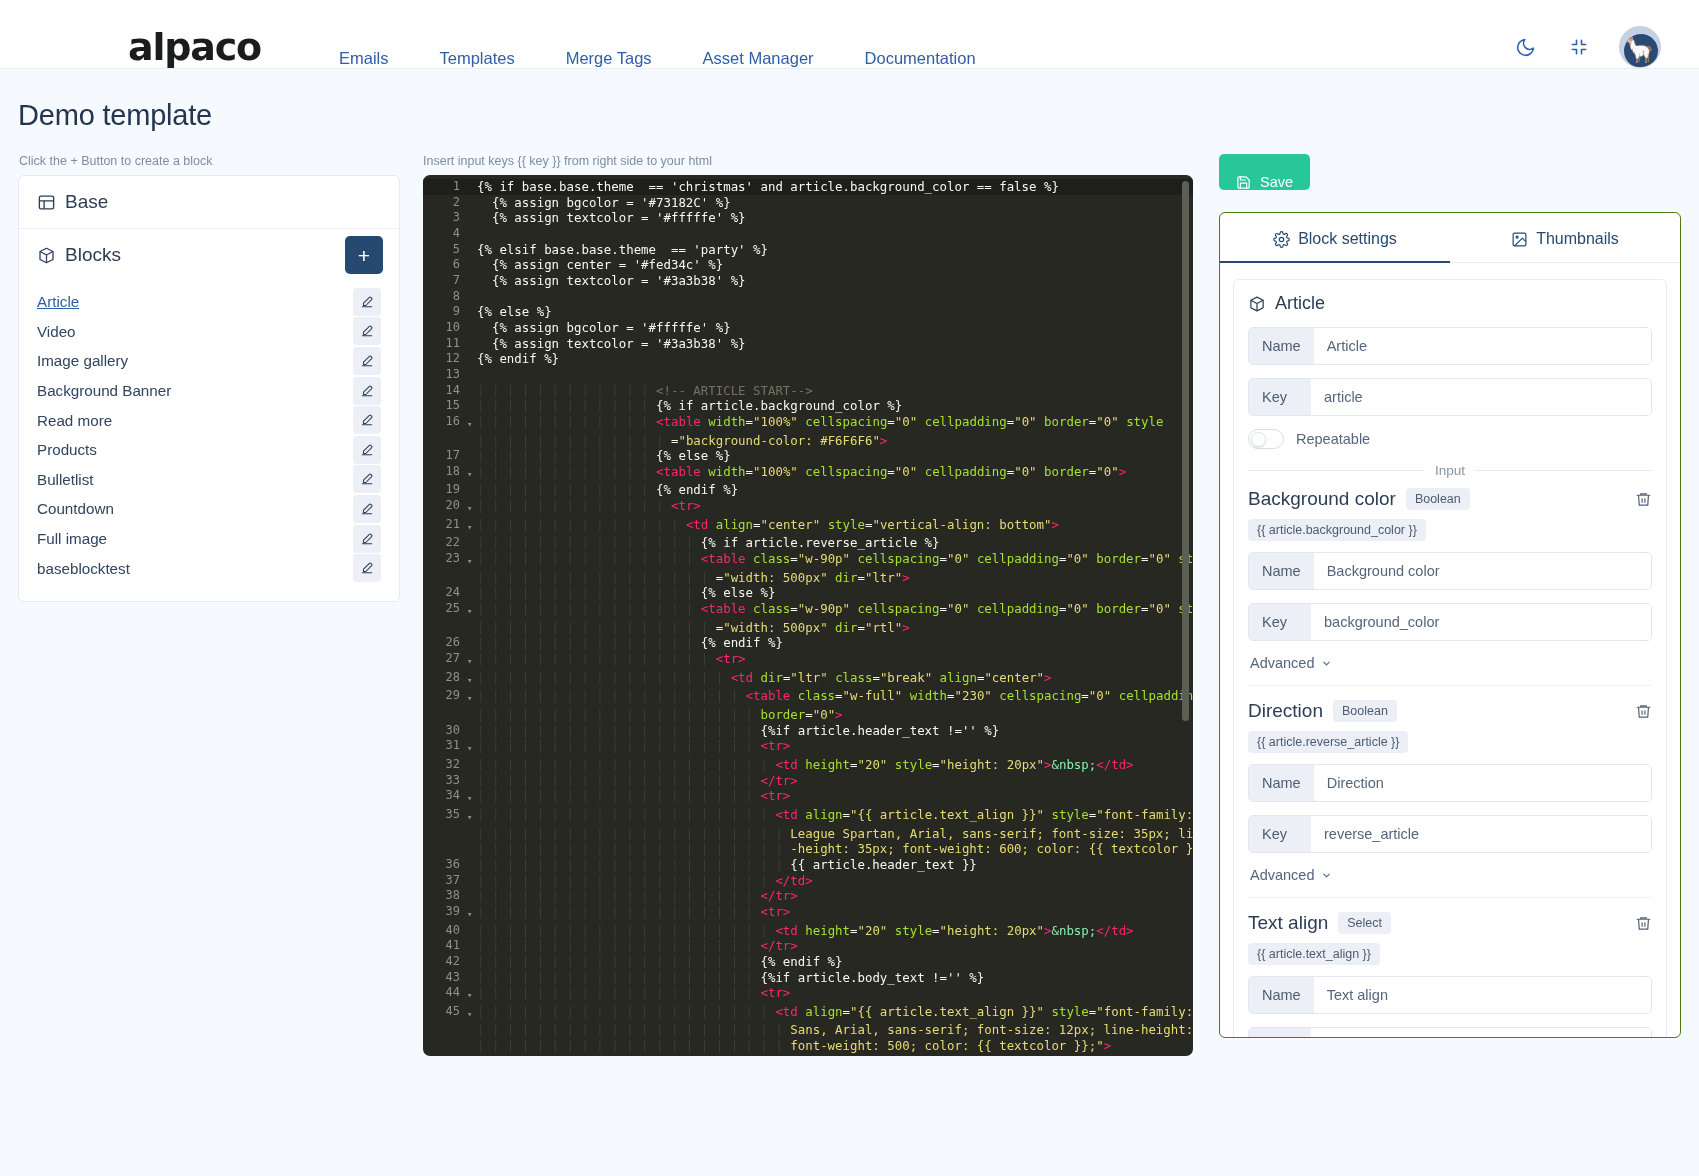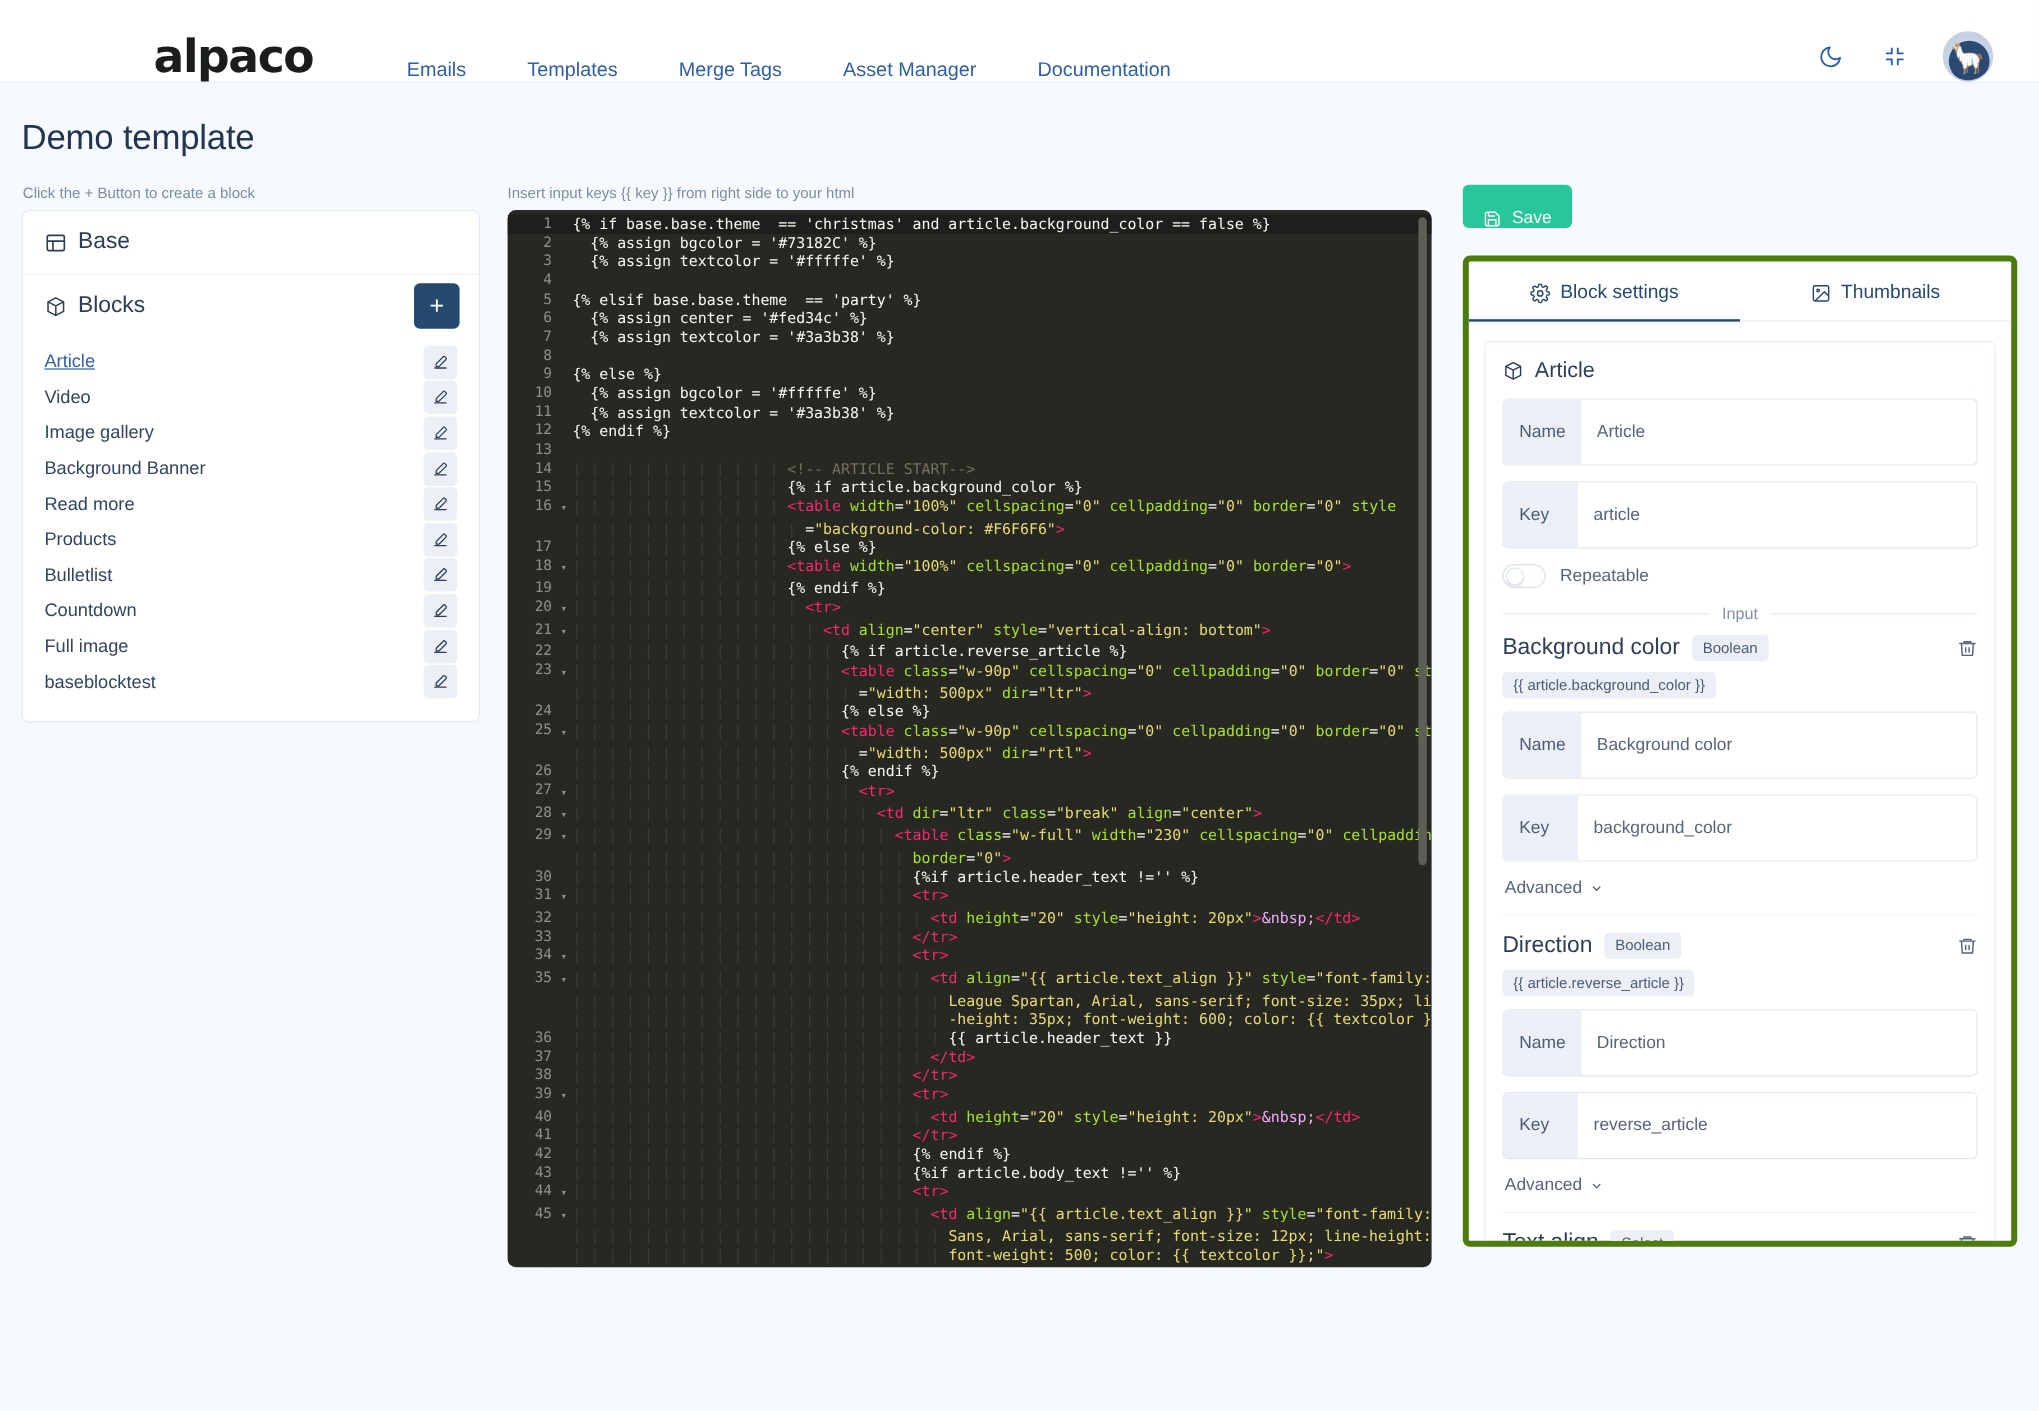--- a/index.html
+++ b/index.html
@@ -163,21 +163,21 @@
     -webkit-user-select:none; user-select:none;
   }
   .fold { flex:0 0 10px; color:#8f908a; font-size:9px; padding-top:3px;}
   .code-txt { flex: 1 1 auto; color: #f8f8f2; }
   .code-line.first { background:#1e1f1c; }
   .indent-guides { color:#3b3c35; }
   .tok-tag   { color:#f92672; }
   .tok-attr  { color:#a6e22e; }
   .tok-str   { color:#e6db74; }
   .tok-cmt   { color:#75715e; }
-  .tok-ent   { color:#f0abfc; }
+  .tok-ent   { color:#86efac; }
   .tok-plain { color:#f8f8f2; }
   .ed-scroll {
     position:absolute; right:2px; top:6px; width:7px; height:540px;
     background:#5d5f57; border-radius:4px;
   }
   .ed-track {
     position:absolute; right:2px; top:0; width:7px; bottom:0;
     background:transparent;
   }
 
@@ -190,21 +190,21 @@
     border-radius: 5px;
     height: 36px;
     padding: 0 17px;
     display: inline-flex; align-items: flex-end; gap: 9px;
     font-size: 14.5px;
     cursor: pointer;
   }
   .panel {
     margin-top: 18px;
     background: #fff;
-    border: 5px solid #4d7c0f;
+    border: 1px solid #4d7c0f;
     border-radius: 6px;
     height: 826px;
     overflow: hidden;
   }
   .tabs { display:flex; border-bottom: 1px solid #e8edf5; }
   .tab {
     flex: 1 1 50%;
     text-align: center;
     padding: 17px 0 13px 0;
     font-size: 16px;
@@ -224,21 +224,21 @@
   .inner-title {
     display:flex; align-items:center; gap:9px;
     font-size: 18px; color:#2c3e56; margin-bottom: 13px;
   }
   .field {
     display: flex; align-items: stretch;
     border: 1px solid #e1e7f0;
     border-radius: 5px;
     overflow: hidden;
     margin-bottom: 13px;
-    height: 56px;
+    height: 38px;
   }
   .field-label {
     background: #eceff5;
     color: #4b5c74;
     font-size: 14.5px;
     padding: 0 13px;
     display:flex; align-items:center;
     flex: 0 0 auto;
     min-width: 62px;
   }

